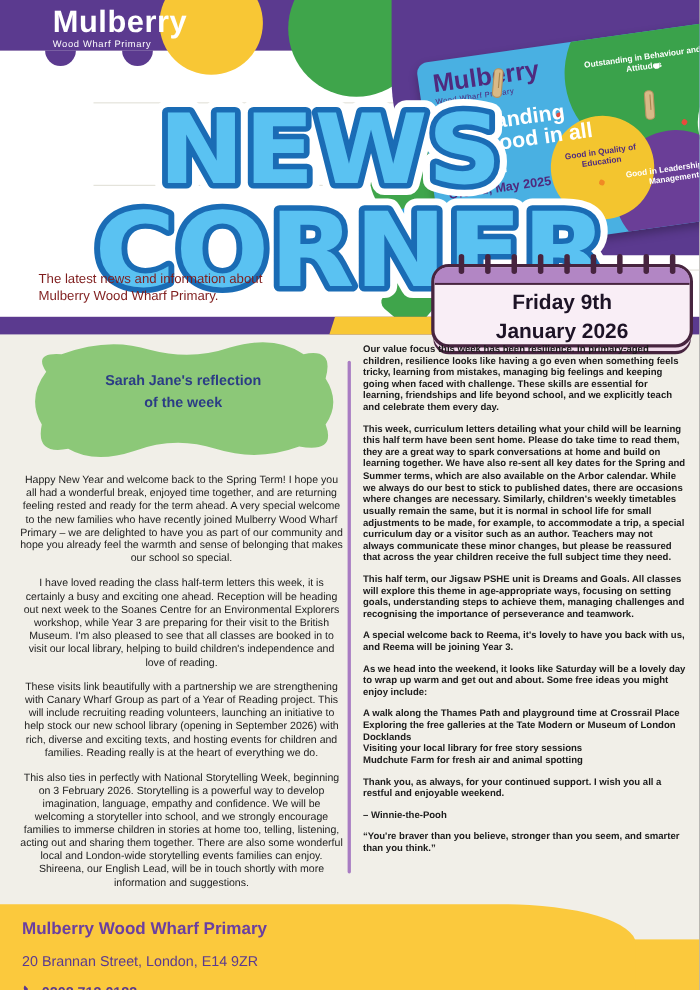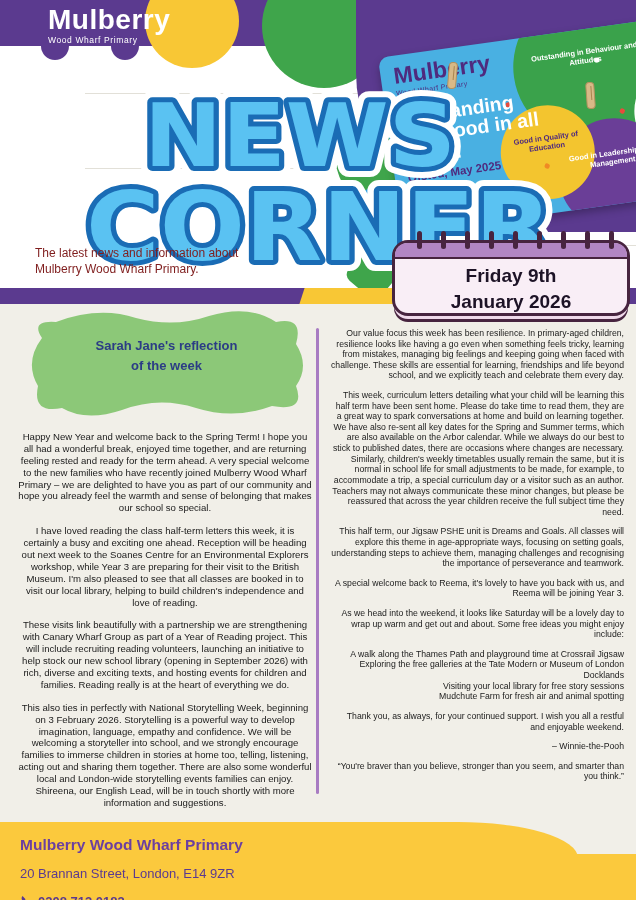--- a/index.html
+++ b/index.html
@@ -65,22 +65,22 @@
 
   
   .main{position:absolute;left:0;top:306px;width:636px;height:517px;overflow:hidden;}
   .left-col{position:absolute;left:18px;top:4px;width:294px;}
   .reflection-blob{position:relative;width:285px;height:108px;margin-left:6px;}
   .reflection-title{position:absolute;left:20px;right:20px;top:26px;text-align:center;
                     font-size:13px;font-weight:800;color:#2b3c85;line-height:1.5;}
   .left-paragraphs{margin-top:13px;font-size:9.6px;line-height:1.24;color:#1b1b1b;text-align:center;}
   .left-paragraphs p{margin:0 0 11px 0;}
   .divider{position:absolute;left:316px;top:22px;width:3px;height:466px;background:#a87cc2;border-radius:2px;}
-  .right-col{position:absolute;left:330px;top:22px;width:294px;font-size:8.7px;line-height:1.22;
-             color:#1b1b1b;text-align:right;}
+  .right-col{position:absolute;left:330px;top:6px;width:294px;font-size:8.7px;line-height:1.22;
+             color:#1b1b1b;text-align:left;font-weight:bold;}
   .right-col p{margin:0 0 9px 0;}
   .ideas div{margin:0;}
   .ideas{margin-bottom:9px;}
 
   
   .footer-yellow-a{position:absolute;left:0;top:854px;width:636px;height:46px;background:#fbc93d;}
   .footer-yellow-b{position:absolute;left:0;top:822px;width:578px;height:78px;background:#fbc93d;
                    border-top-right-radius:120px 36px;}
   .footer-text{position:absolute;left:20px;top:836px;color:#5b3a8f;line-height:1.18;}
   .f-name{font-size:15.5px;font-weight:700;color:#6b3fa0;margin-bottom:2px;}
@@ -211,21 +211,21 @@
 
     <div class="divider"></div>
 
     <div class="right-col">
       <p>Our value focus this week has been resilience. In primary-aged children, resilience looks like having a go even when something feels tricky, learning from mistakes, managing big feelings and keeping going when faced with challenge. These skills are essential for learning, friendships and life beyond school, and we explicitly teach and celebrate them every day.</p>
       <p>This week, curriculum letters detailing what your child will be learning this half term have been sent home. Please do take time to read them, they are a great way to spark conversations at home and build on learning together. We have also re-sent all key dates for the Spring and Summer terms, which are also available on the Arbor calendar. While we always do our best to stick to published dates, there are occasions where changes are necessary. Similarly, children's weekly timetables usually remain the same, but it is normal in school life for small adjustments to be made, for example, to accommodate a trip, a special curriculum day or a visitor such as an author. Teachers may not always communicate these minor changes, but please be reassured that across the year children receive the full subject time they need.</p>
       <p>This half term, our Jigsaw PSHE unit is Dreams and Goals. All classes will explore this theme in age-appropriate ways, focusing on setting goals, understanding steps to achieve them, managing challenges and recognising the importance of perseverance and teamwork.</p>
       <p>A special welcome back to Reema, it's lovely to have you back with us, and Reema will be joining Year 3.</p>
       <p>As we head into the weekend, it looks like Saturday will be a lovely day to wrap up warm and get out and about. Some free ideas you might enjoy include:</p>
       <div class="ideas">
-        <div>A walk along the Thames Path and playground time at Crossrail Jigsaw</div>
+        <div>A walk along the Thames Path and playground time at Crossrail Place</div>
         <div>Exploring the free galleries at the Tate Modern or Museum of London Docklands</div>
         <div>Visiting your local library for free story sessions</div>
         <div>Mudchute Farm for fresh air and animal spotting</div>
       </div>
       <p>Thank you, as always, for your continued support. I wish you all a restful and enjoyable weekend.</p>
       <p>– Winnie-the-Pooh</p>
       <p style="margin-bottom:2px">“You're braver than you believe, stronger than you seem, and smarter than you think.”</p>
     </div>
   </div>
 

